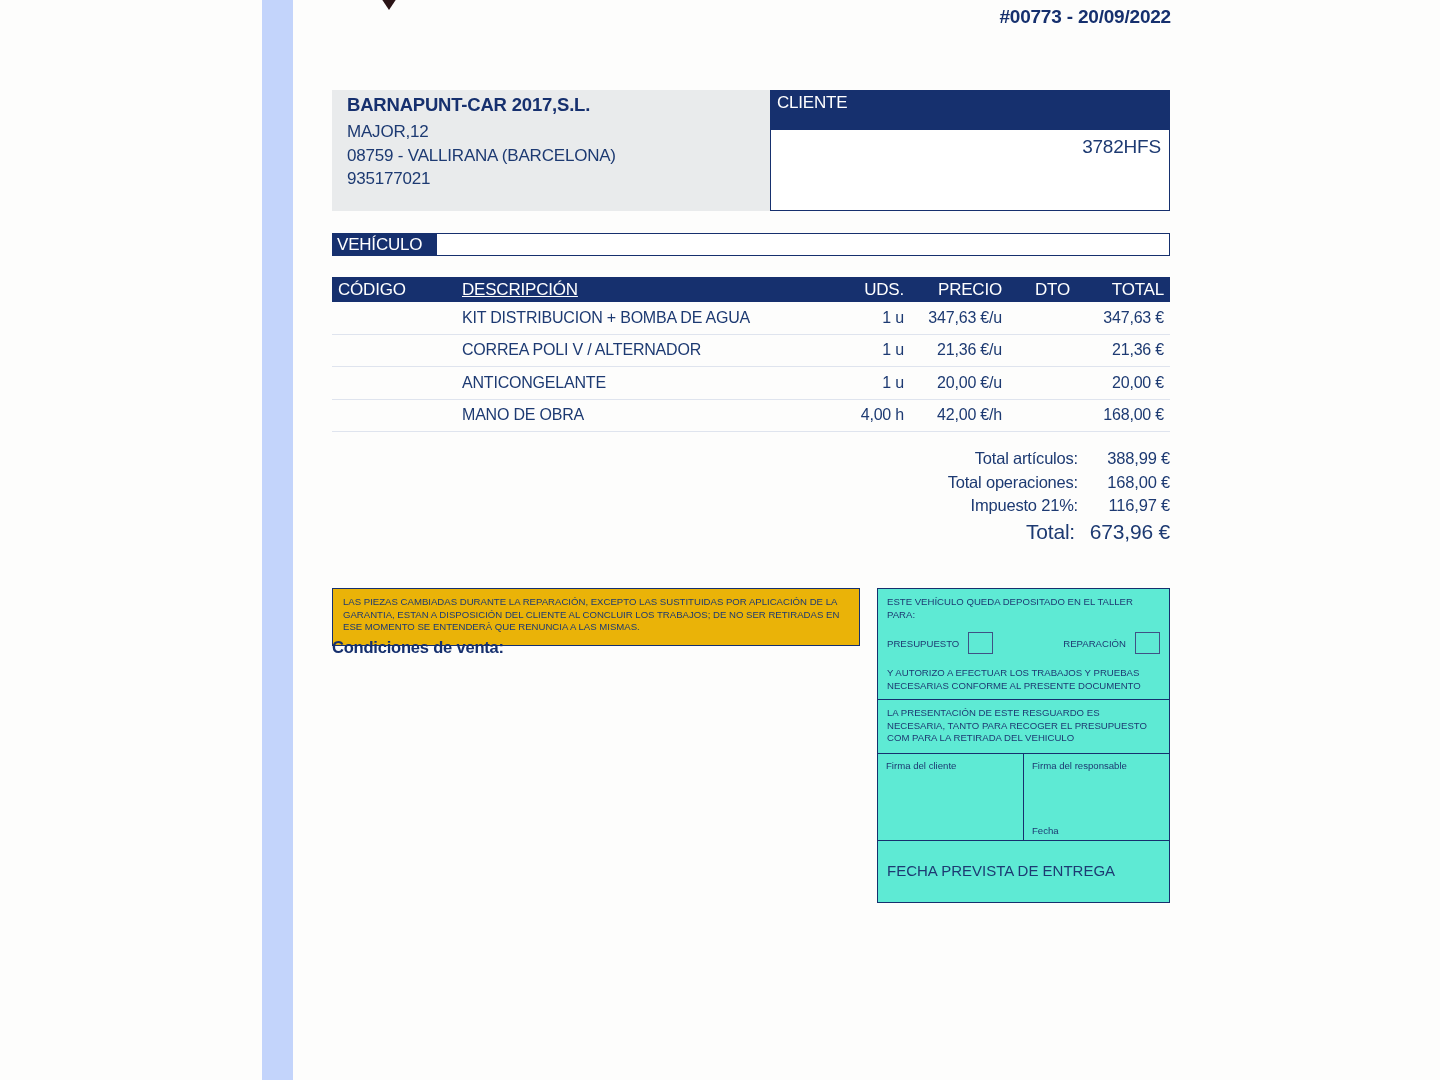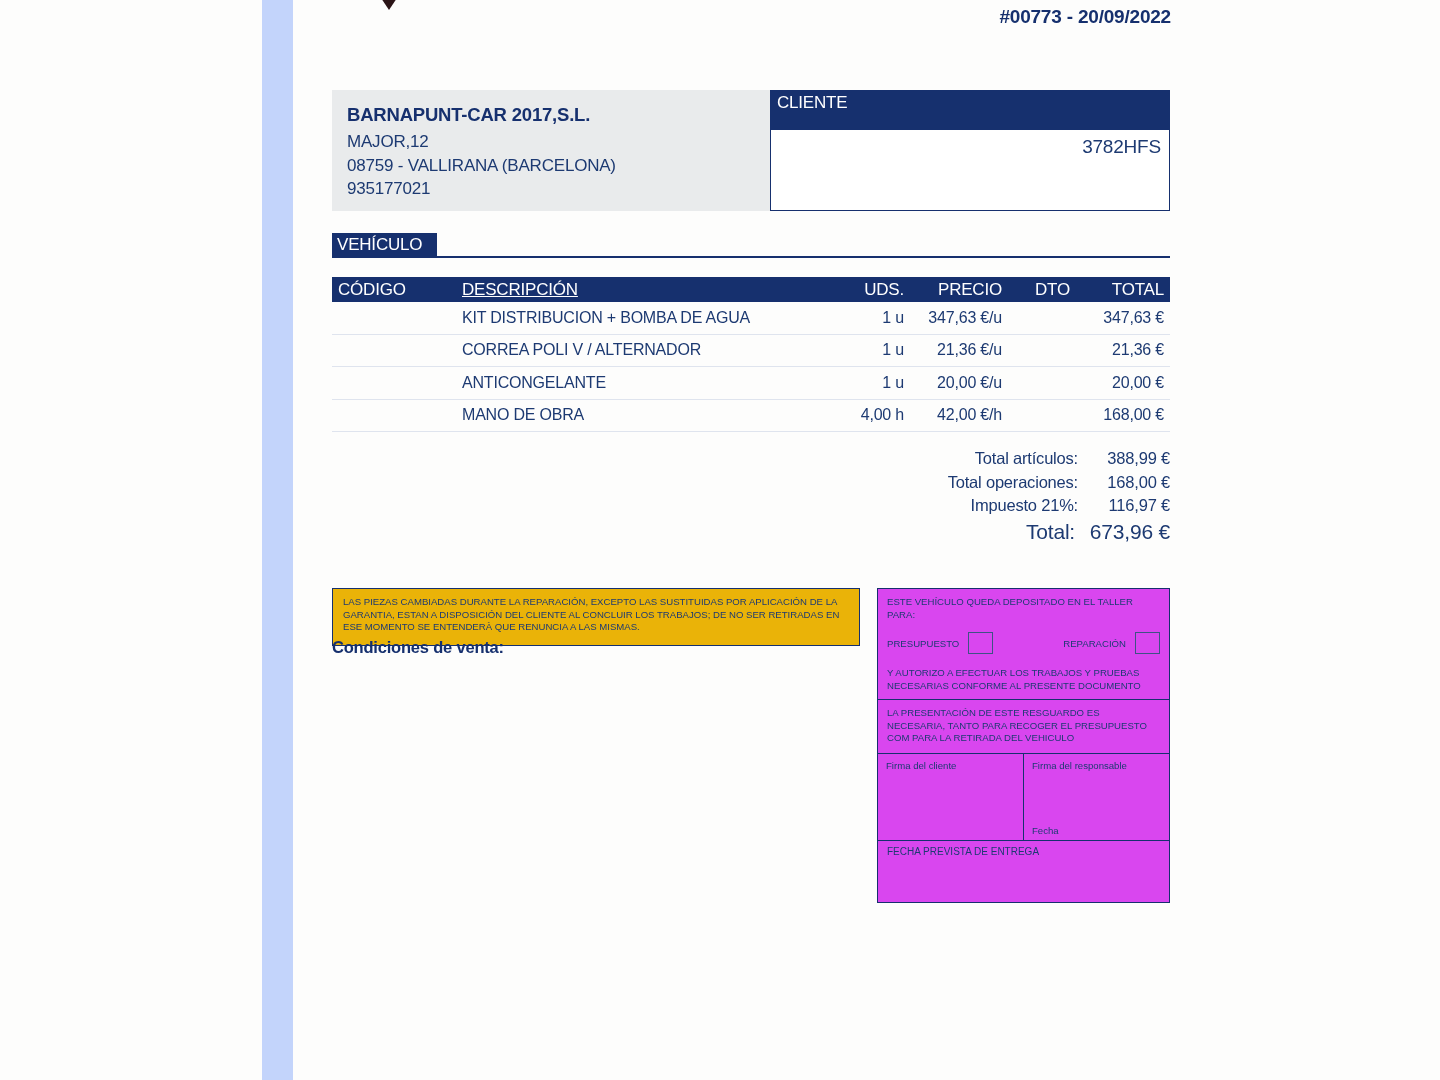--- a/index.html
+++ b/index.html
@@ -48,21 +48,21 @@
     letter-spacing: -0.2px;
   }
 
   
   .company-box {
     position: absolute;
     left: 332px; top: 90px;
     width: 452px; height: 121px;
     background: #e9ebec;
     box-sizing: border-box;
-    padding: 14px 0 0 15px;
+    padding: 4px 0 0 15px;
   }
   .company-name {
     font-size: 18.5px;
     font-weight: bold;
     color: #16306e;
     margin-bottom: 4px;
     letter-spacing: -0.2px;
   }
   .company-line {
     font-size: 17px;
@@ -95,21 +95,20 @@
     padding: 6px 8px 0 0;
     letter-spacing: -0.2px;
   }
 
   
   .vehicle-row {
     position: absolute;
     left: 332px; top: 233px;
     width: 838px; height: 23px;
     display: flex;
-    flex-direction: column;
   }
   .vehicle-label {
     width: 105px;
     background: #16306e;
     color: #ffffff;
     font-size: 17px;
     line-height: 23px;
     padding-left: 5px;
     box-sizing: border-box;
     letter-spacing: -0.2px;
@@ -209,21 +208,21 @@
     letter-spacing: -0.2px;
   }
 
   
   .deposit-panel {
     position: absolute;
     left: 877px; top: 588px;
     width: 293px;
     box-sizing: border-box;
     border: 1.5px solid #16306e;
-    background: #d946ef;
+    background: #5eead4;
     color: #1d3a72;
   }
   .dp-section { padding: 7px 9px; }
   .dp-title {
     font-size: 9.6px;
     line-height: 12.5px;
   }
   .dp-checks {
     display: flex;
     align-items: center;
@@ -265,22 +264,22 @@
   }
   .dp-sign-cell.right { border-left: 1.5px solid #16306e; }
   .dp-sign-date {
     position: absolute;
     left: 8px; bottom: 4px;
     font-size: 9.6px;
   }
   .dp-delivery {
     border-top: 1.5px solid #16306e;
     height: 62px;
-    padding: 5px 9px;
-    font-size: 10px;
+    padding: 21px 9px;
+    font-size: 15px;
     box-sizing: border-box;
   }
 </style>
 </head>
 <body>
 
 <div class="page-sheet">
 
   <div class="left-strip"></div>
   <div class="corner-chevron"></div>

